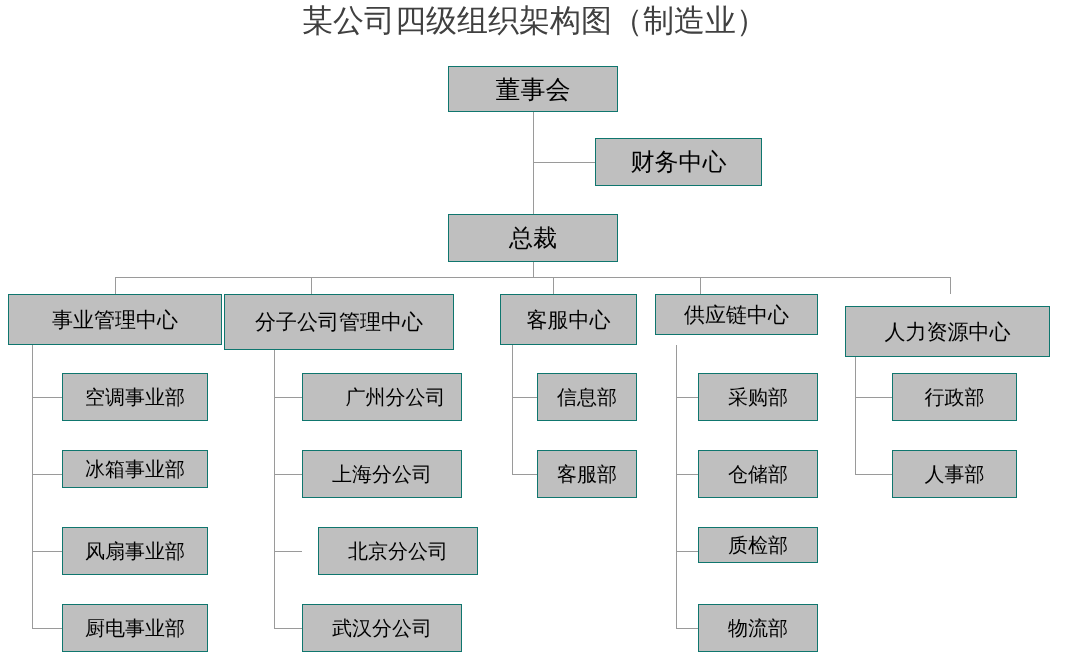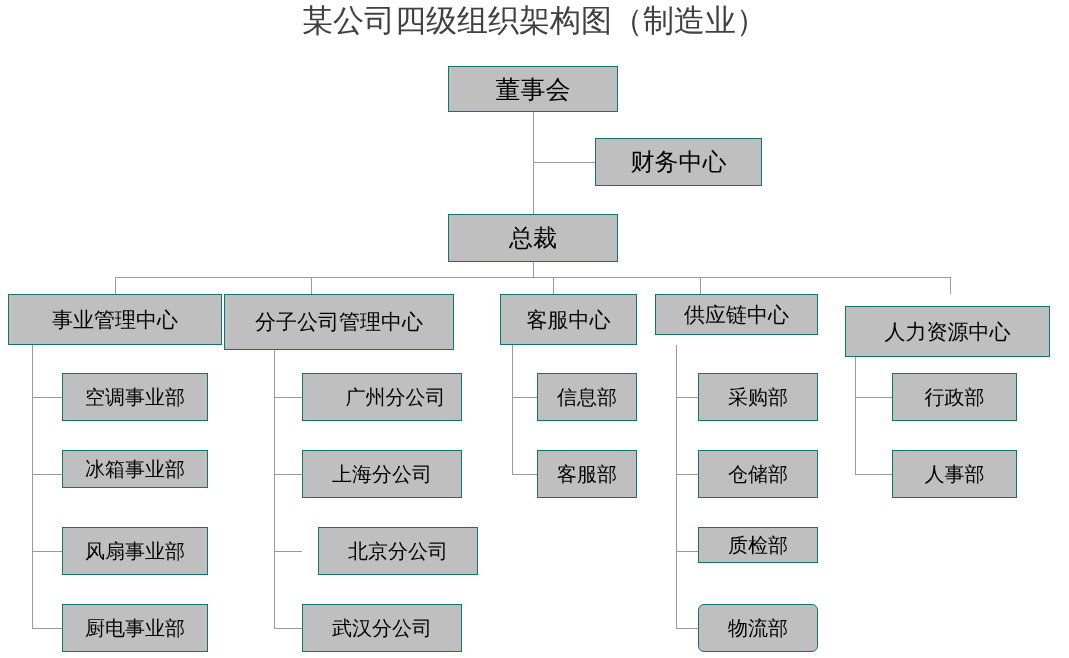--- a/index.html
+++ b/index.html
@@ -117,18 +117,18 @@
   <div class="node lvl4" style="left:302px; top:450px; width:160px; height:48px;">上海分公司</div>
   <div class="node lvl4" style="left:310px; top:527px; width:160px; height:48px;margin-left:8px;">北京分公司</div>
   <div class="node lvl4" style="left:302px; top:604px; width:160px; height:48px;">武汉分公司</div>
 
   <div class="node lvl4" style="left:537px; top:373px; width:100px; height:48px;">信息部</div>
   <div class="node lvl4" style="left:537px; top:450px; width:100px; height:48px;">客服部</div>
 
   <div class="node lvl4" style="left:698px; top:373px; width:120px; height:48px;">采购部</div>
   <div class="node lvl4" style="left:698px; top:450px; width:120px; height:48px;">仓储部</div>
   <div class="node lvl4" style="left:698px; top:527px; width:120px; height:36px;">质检部</div>
-  <div class="node lvl4" style="left:698px; top:604px; width:120px; height:48px;border-radius:6px;">物流部</div>
+  <div class="node lvl4" style="left:698px; top:604px; width:120px; height:48px;">物流部</div>
 
   <div class="node lvl4" style="left:892px; top:373px; width:125px; height:48px;">行政部</div>
   <div class="node lvl4" style="left:892px; top:450px; width:125px; height:48px;">人事部</div>
 
 </div>
 
 </body></html>

